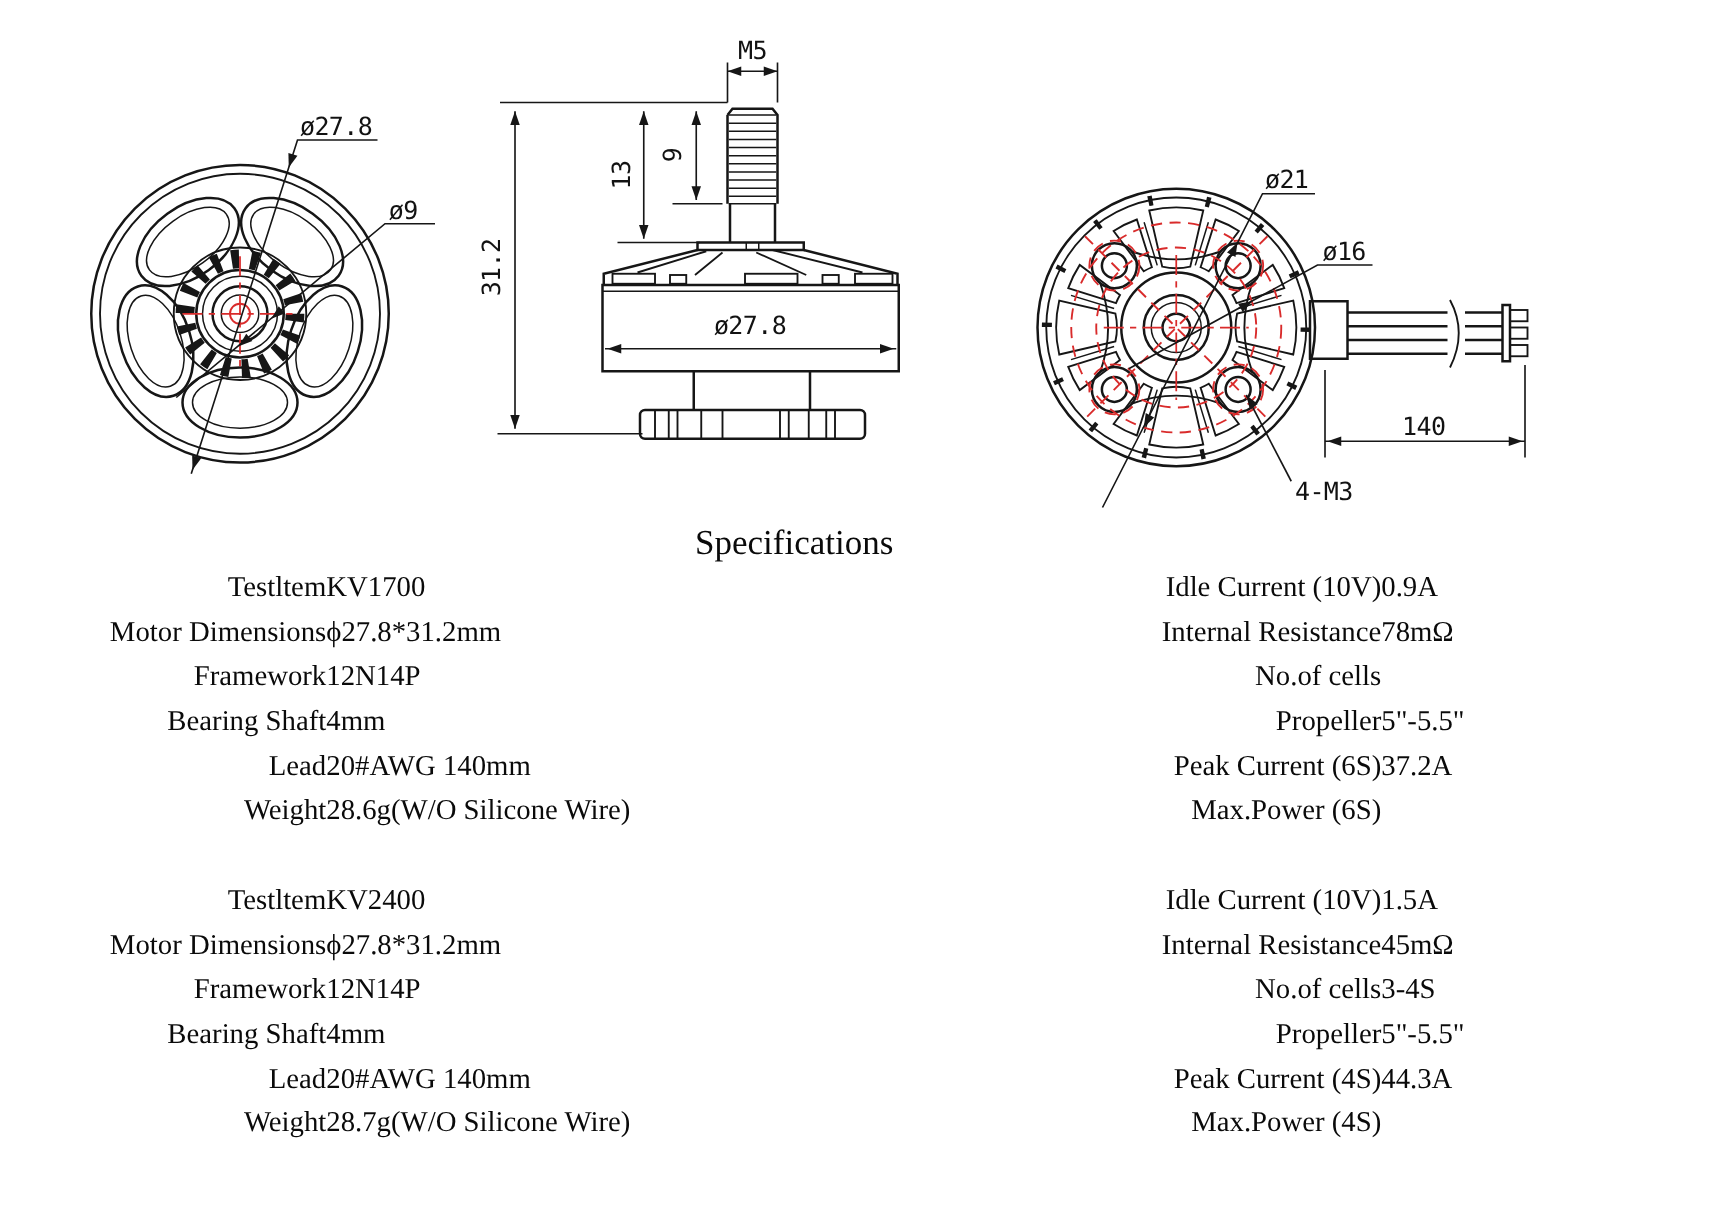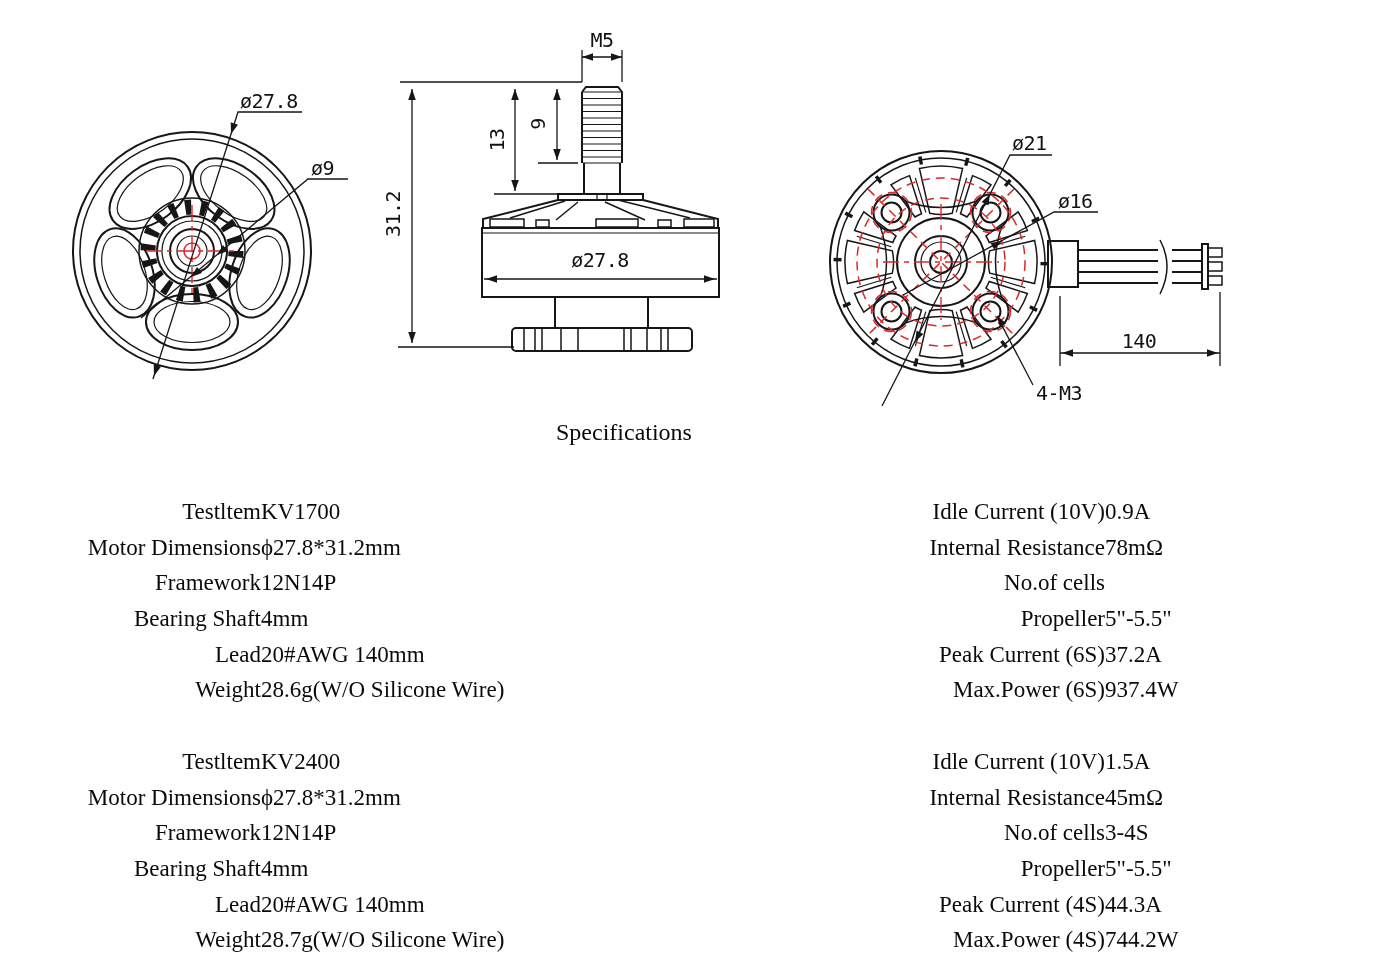--- a/index.html
+++ b/index.html
@@ -8,22 +8,22 @@
   svg{position:absolute;left:0;top:0;}
   .ln{stroke:#161616;fill:none;stroke-width:2;}
   .t15{stroke-width:1.5}.t12{stroke-width:1.2}
   .dim{stroke:#161616;fill:none;stroke-width:1.3;}
   .arr{fill:#161616;stroke:none;}
   .red{stroke:#d92b2b;fill:none;stroke-width:1.5;}
   .reddash{stroke:#d92b2b;fill:none;stroke-width:1.5;stroke-dasharray:9 6;}
   .redcl{stroke:#d92b2b;fill:none;stroke-width:1.4;stroke-dasharray:16 5 5 5;}
   .dimtxt{font-family:"DejaVu Sans Mono",monospace;font-size:20px;fill:#121212;letter-spacing:-0.5px;}
   .teeth{stroke:#161616;fill:none;}
-  .spec-title{position:absolute;left:556px;top:419px;font-size:24px;}
-  .spec-table{position:absolute;left:0;width:1288px;margin-top:42px;}
+  .spec-title{position:absolute;left:556px;top:419px;font-size:28px;}
+  .spec-table{position:absolute;left:0;width:1288px;}
   #table-kv1700{top:452px;}
   #table-kv2400{top:702px;}
   .row{display:grid;grid-template-columns:261px 480px 364px 212px;height:35.7px;
        align-items:center;font-size:23px;white-space:pre;}
   .c1,.c3{text-align:right;}
   .c2,.c4{text-align:left;}
 </style>
 </head>
 <body>
 
@@ -249,21 +249,20 @@
     <div class="row">
       <div class="c1">Lead</div>
       <div class="c2">20#AWG 140mm</div>
       <div class="c3">Peak Current (6S)</div>
       <div class="c4">37.2A</div>
     </div>
     <div class="row">
       <div class="c1">Weight</div>
       <div class="c2">28.6g(W/O Silicone Wire)</div>
       <div class="c3">Max.Power (6S)</div>
-      <div class="c4">937.4W</div>
     </div>
   </div>
 
   <div class="spec-table" id="table-kv2400">
     <div class="row">
       <div class="c1">Testltem</div>
       <div class="c2">KV2400</div>
       <div class="c3">Idle Current (10V)</div>
       <div class="c4">1.5A</div>
     </div>
@@ -288,17 +287,16 @@
     <div class="row">
       <div class="c1">Lead</div>
       <div class="c2">20#AWG 140mm</div>
       <div class="c3">Peak Current (4S)</div>
       <div class="c4">44.3A</div>
     </div>
     <div class="row">
       <div class="c1">Weight</div>
       <div class="c2">28.7g(W/O Silicone Wire)</div>
       <div class="c3">Max.Power (4S)</div>
-      <div class="c4">744.2W</div>
     </div>
   </div>
 
 </div>
 
 </body></html>

